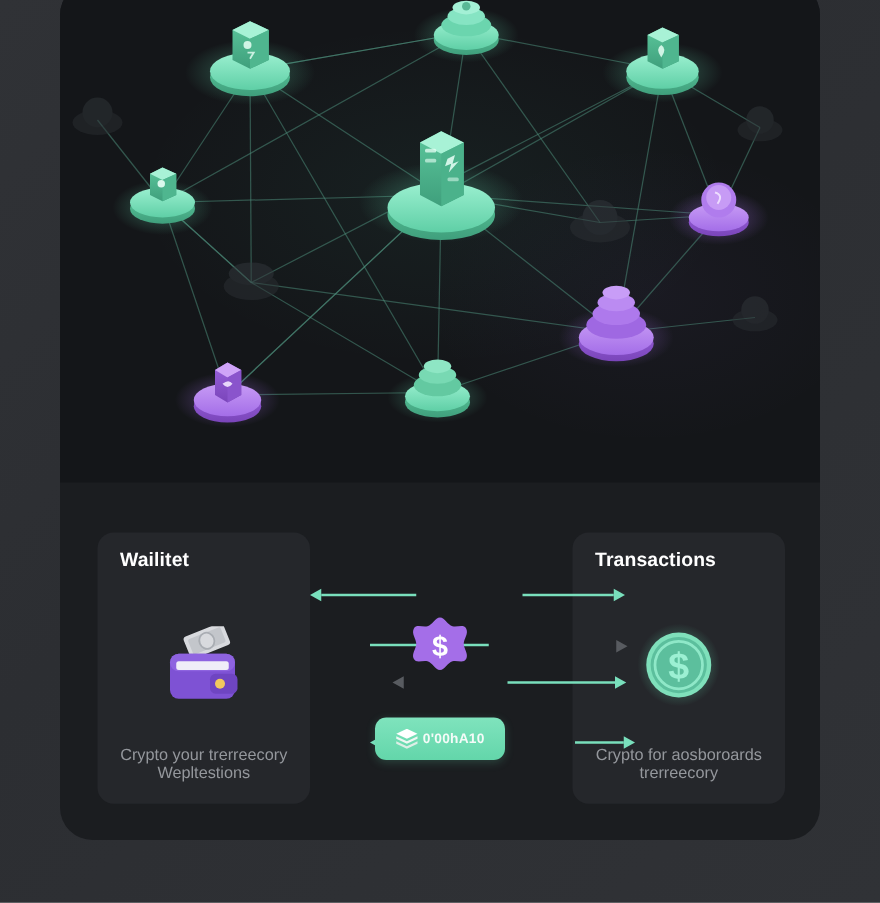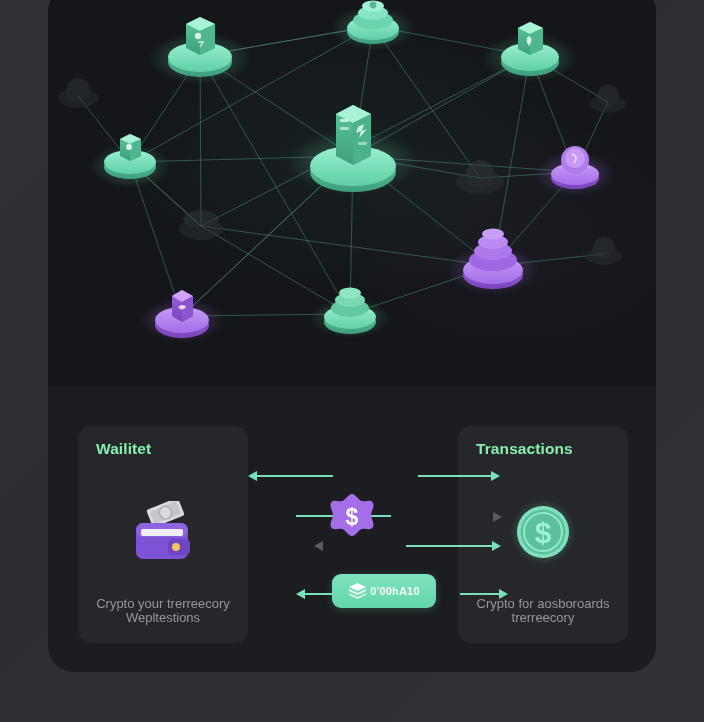--- a/index.html
+++ b/index.html
@@ -50,21 +50,21 @@
   }
   #card-wallet      { left: 30px; }
   #card-blockchain  { left: 220px; background:#232529; }
   #card-transactions{ left: 410px; }
 
   .card-title {
     position: absolute;
     left: 18px; top: 14px;
     font-size: 15.5px;
     font-weight: bold;
-    color: #86efac;
+    color: #ffffff;
     letter-spacing: .1px;
     white-space: nowrap;
   }
   .card-caption {
     position: absolute;
     left: 8px; right: 8px;
     bottom: 18px;
     text-align: center;
     font-size: 13px;
     line-height: 14px;
@@ -106,21 +106,20 @@
   #pill-button {
     position: absolute;
     left: 50%; top: 588px;
     transform: translateX(-50%);
     width: 104px; height: 34px;
     background: linear-gradient(180deg,#7fe3bd 0%, #63d6aa 100%);
     border-radius: 9px;
     display: flex; align-items: center; justify-content: center;
     gap: 3px;
     box-shadow: 0 2px 8px rgba(99,214,170,0.22);
-    margin-left: 32px;
   }
   #pill-label {
     font-size: 11px;
     font-weight: 600;
     color: #f4fbf8;
     letter-spacing: .2px;
     white-space: nowrap;
   }
 </style>
 </head>

